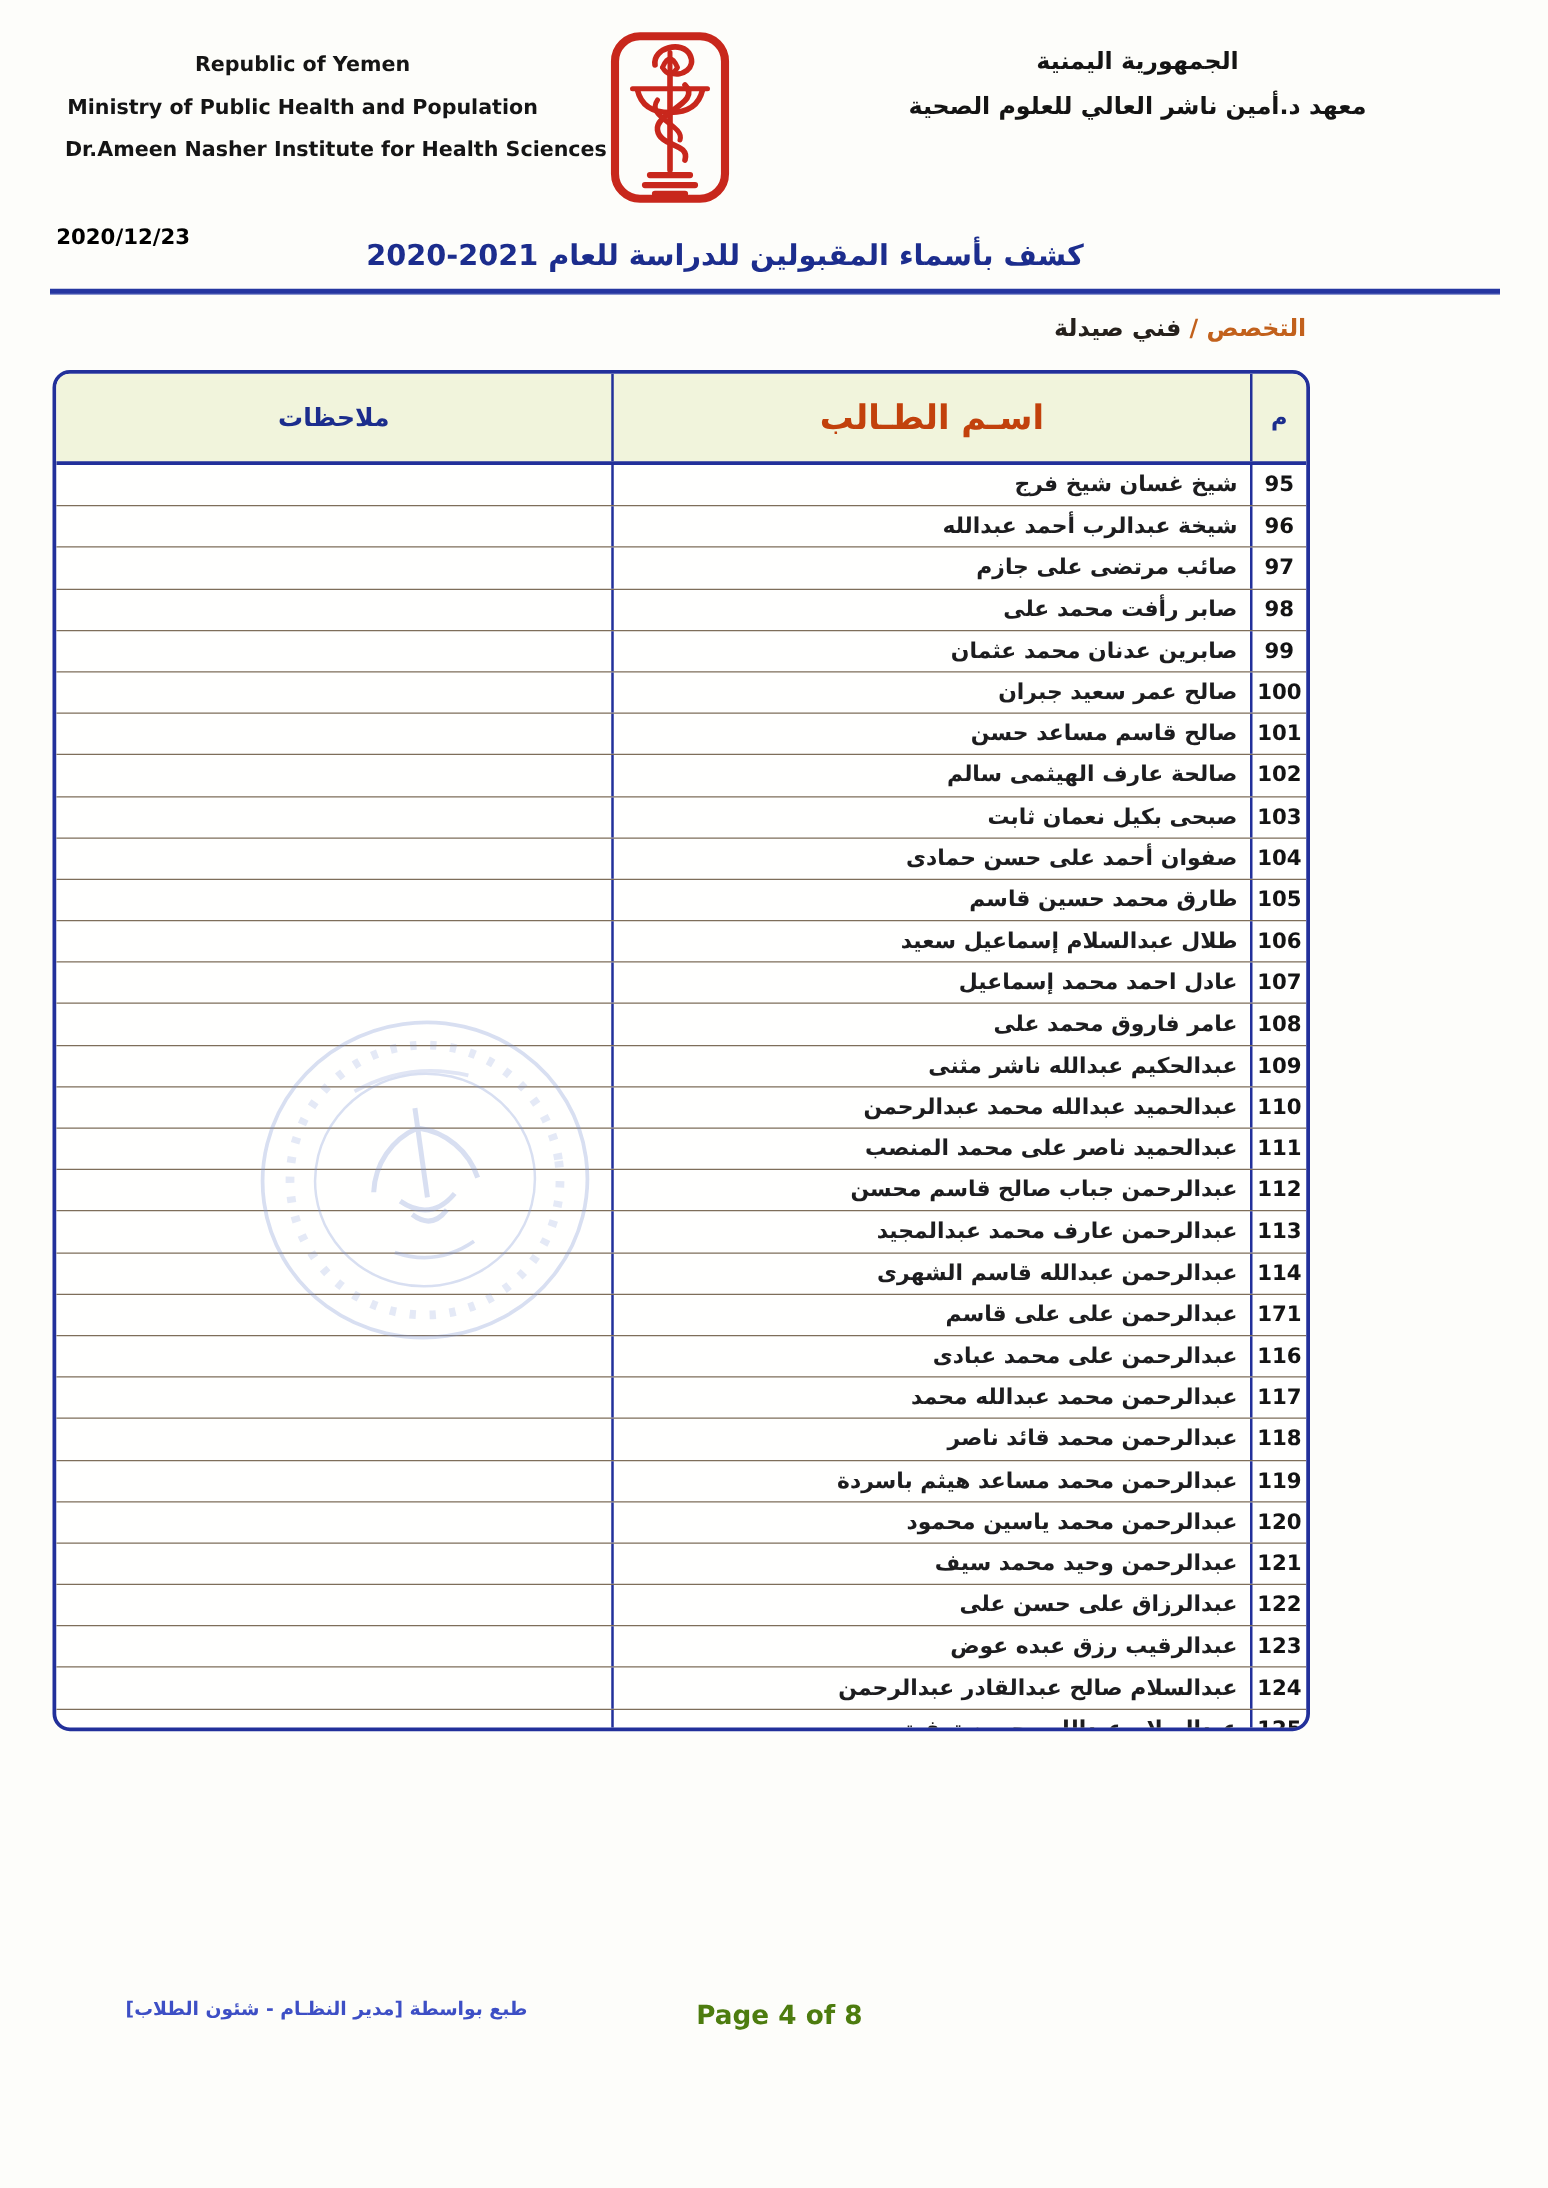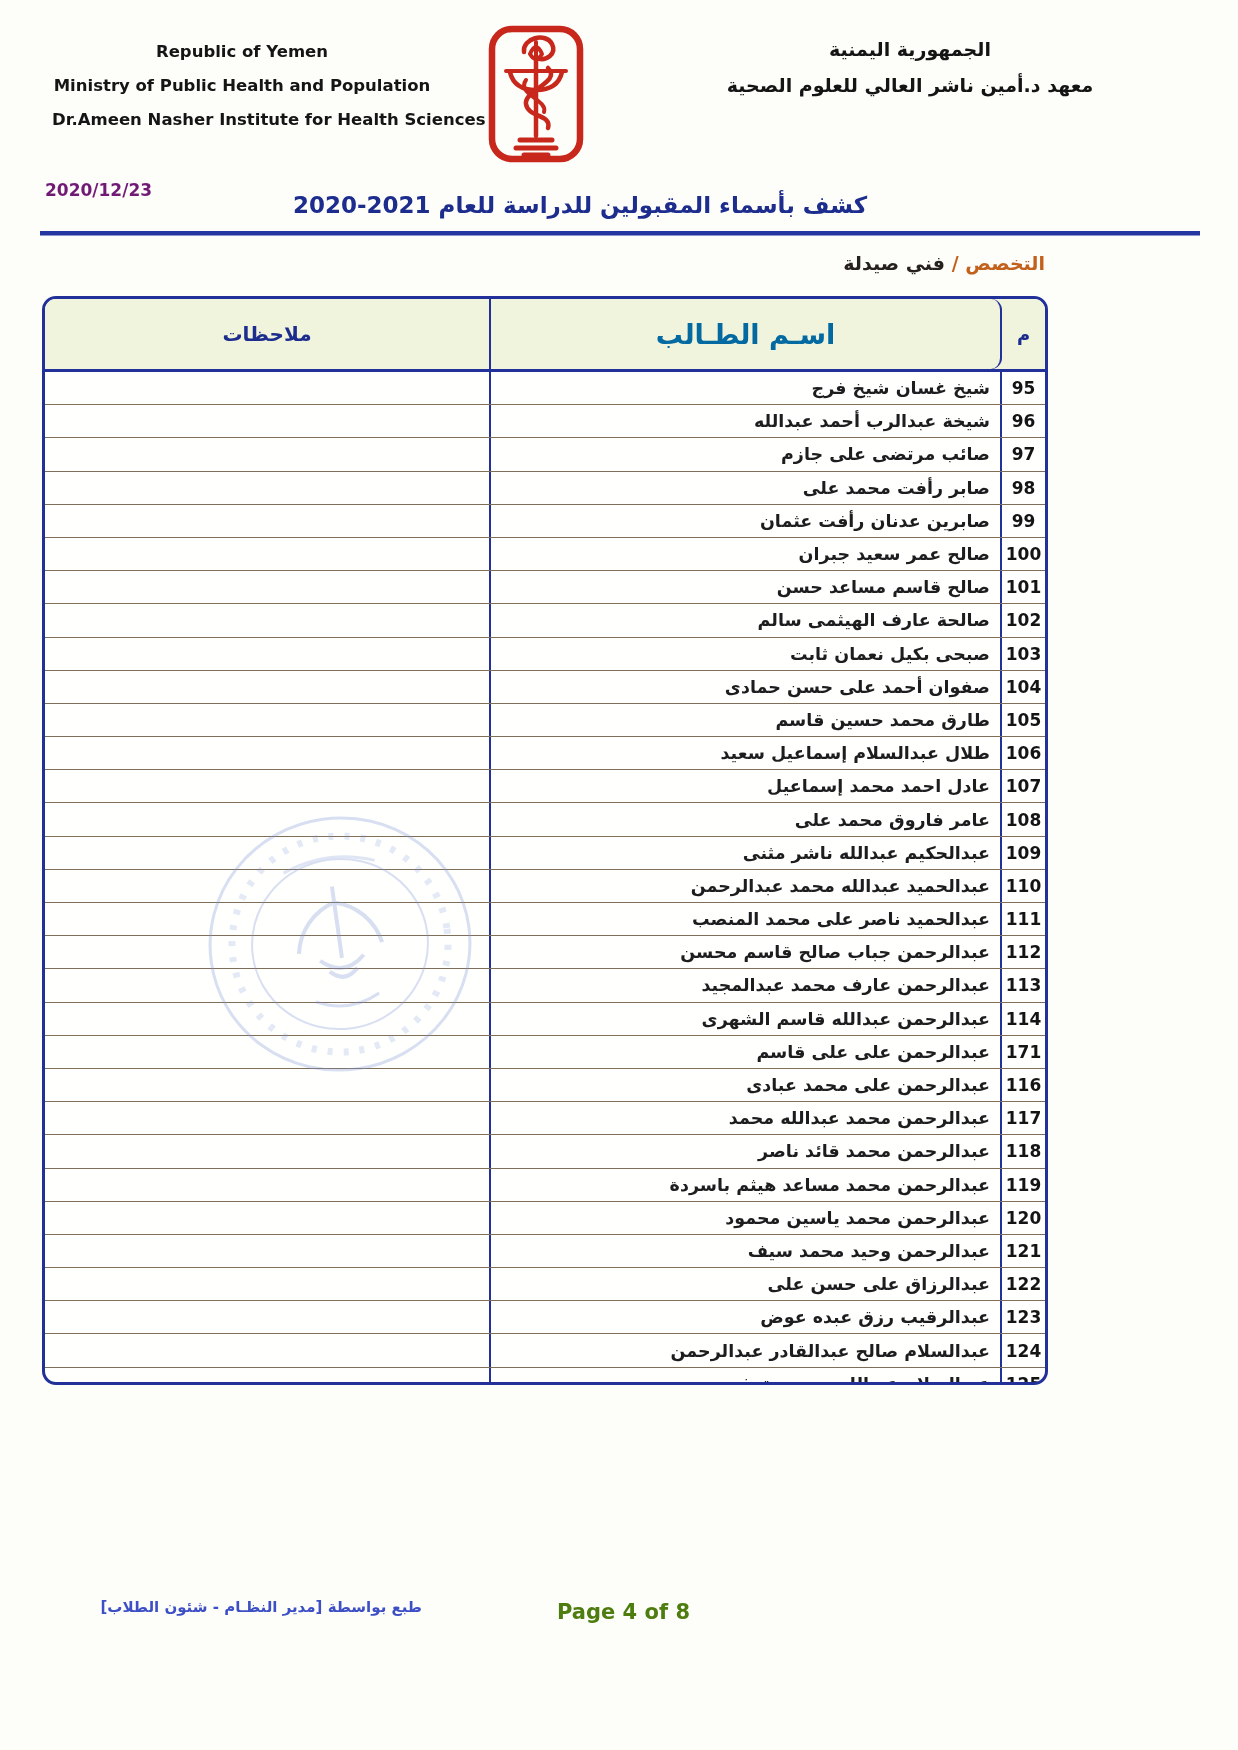--- a/index.html
+++ b/index.html
@@ -20,21 +20,21 @@
   }
   .header-en .hline{margin-bottom:15px;white-space:nowrap;}
   .header-ar{
     position:absolute;left:700px;top:38px;width:420px;
     direction:rtl;text-align:center;font-weight:700;font-size:19px;color:#141414;
   }
   .header-ar .hline{margin-bottom:14px;white-space:nowrap;}
   .logo{position:absolute;left:486px;top:24px;width:100px;height:142px;}
 
   
-  .date{position:absolute;left:45px;top:180px;font-size:17px;font-weight:600;color:#701a75;}
+  .date{position:absolute;left:45px;top:180px;font-size:17px;font-weight:600;color:#000000;}
   .doc-title{
     position:absolute;left:40px;top:192px;width:1080px;
     direction:rtl;text-align:center;
     font-size:23px;font-weight:700;color:#1c2d8d;
   }
   .rule{
     position:absolute;left:40px;top:231px;width:1160px;height:4px;
     background:#2636a0;border-bottom:1px solid #8d97cf;
   }
   .spec{
@@ -59,21 +59,21 @@
     display:flex;height:32.2px;align-items:center;
     border-bottom:1px solid #7e6e5a;background:transparent;
   }
   .cell-notes{flex:none;width:444px;align-self:stretch;border-right:2px solid #22309a;}
   .cell-name{flex:none;width:511px;align-self:stretch;border-right:2px solid #22309a;
     direction:rtl;display:flex;align-items:center;padding-right:10px;box-sizing:border-box;}
   .cell-num{flex:1;align-self:stretch;display:flex;align-items:center;justify-content:center;}
   .thead .cell-notes{display:flex;align-items:center;justify-content:center;
     font-size:20px;font-weight:700;color:#1c2d8d;}
   .thead .cell-name{justify-content:center;padding-right:0;
-    font-size:27px;font-weight:700;color:#0369a1;border-radius:11px;}
+    font-size:27px;font-weight:700;color:#c2410c;}
   .thead .cell-num{font-size:18px;font-weight:700;color:#1c2d8d;}
   .trow .cell-name{font-size:17.5px;font-weight:700;color:#1d1d1f;white-space:nowrap;}
   .trow .cell-num{font-size:17px;font-weight:700;color:#141414;}
 
   
   .stamp{position:absolute;left:198px;top:808px;width:284px;height:272px;
     opacity:.30;pointer-events:none;transform:rotate(-8deg);}
 
   
   .printed-by{
@@ -152,21 +152,21 @@
           <div class="cell-name">صائب مرتضى على جازم</div>
           <div class="cell-num">97</div>
         </div>
         <div class="trow">
           <div class="cell-notes"></div>
           <div class="cell-name">صابر رأفت محمد على</div>
           <div class="cell-num">98</div>
         </div>
         <div class="trow">
           <div class="cell-notes"></div>
-          <div class="cell-name">صابرين عدنان رأفت عثمان</div>
+          <div class="cell-name">صابرين عدنان محمد عثمان</div>
           <div class="cell-num">99</div>
         </div>
         <div class="trow">
           <div class="cell-notes"></div>
           <div class="cell-name">صالح عمر سعيد جبران</div>
           <div class="cell-num">100</div>
         </div>
         <div class="trow">
           <div class="cell-notes"></div>
           <div class="cell-name">صالح قاسم مساعد حسن</div>

